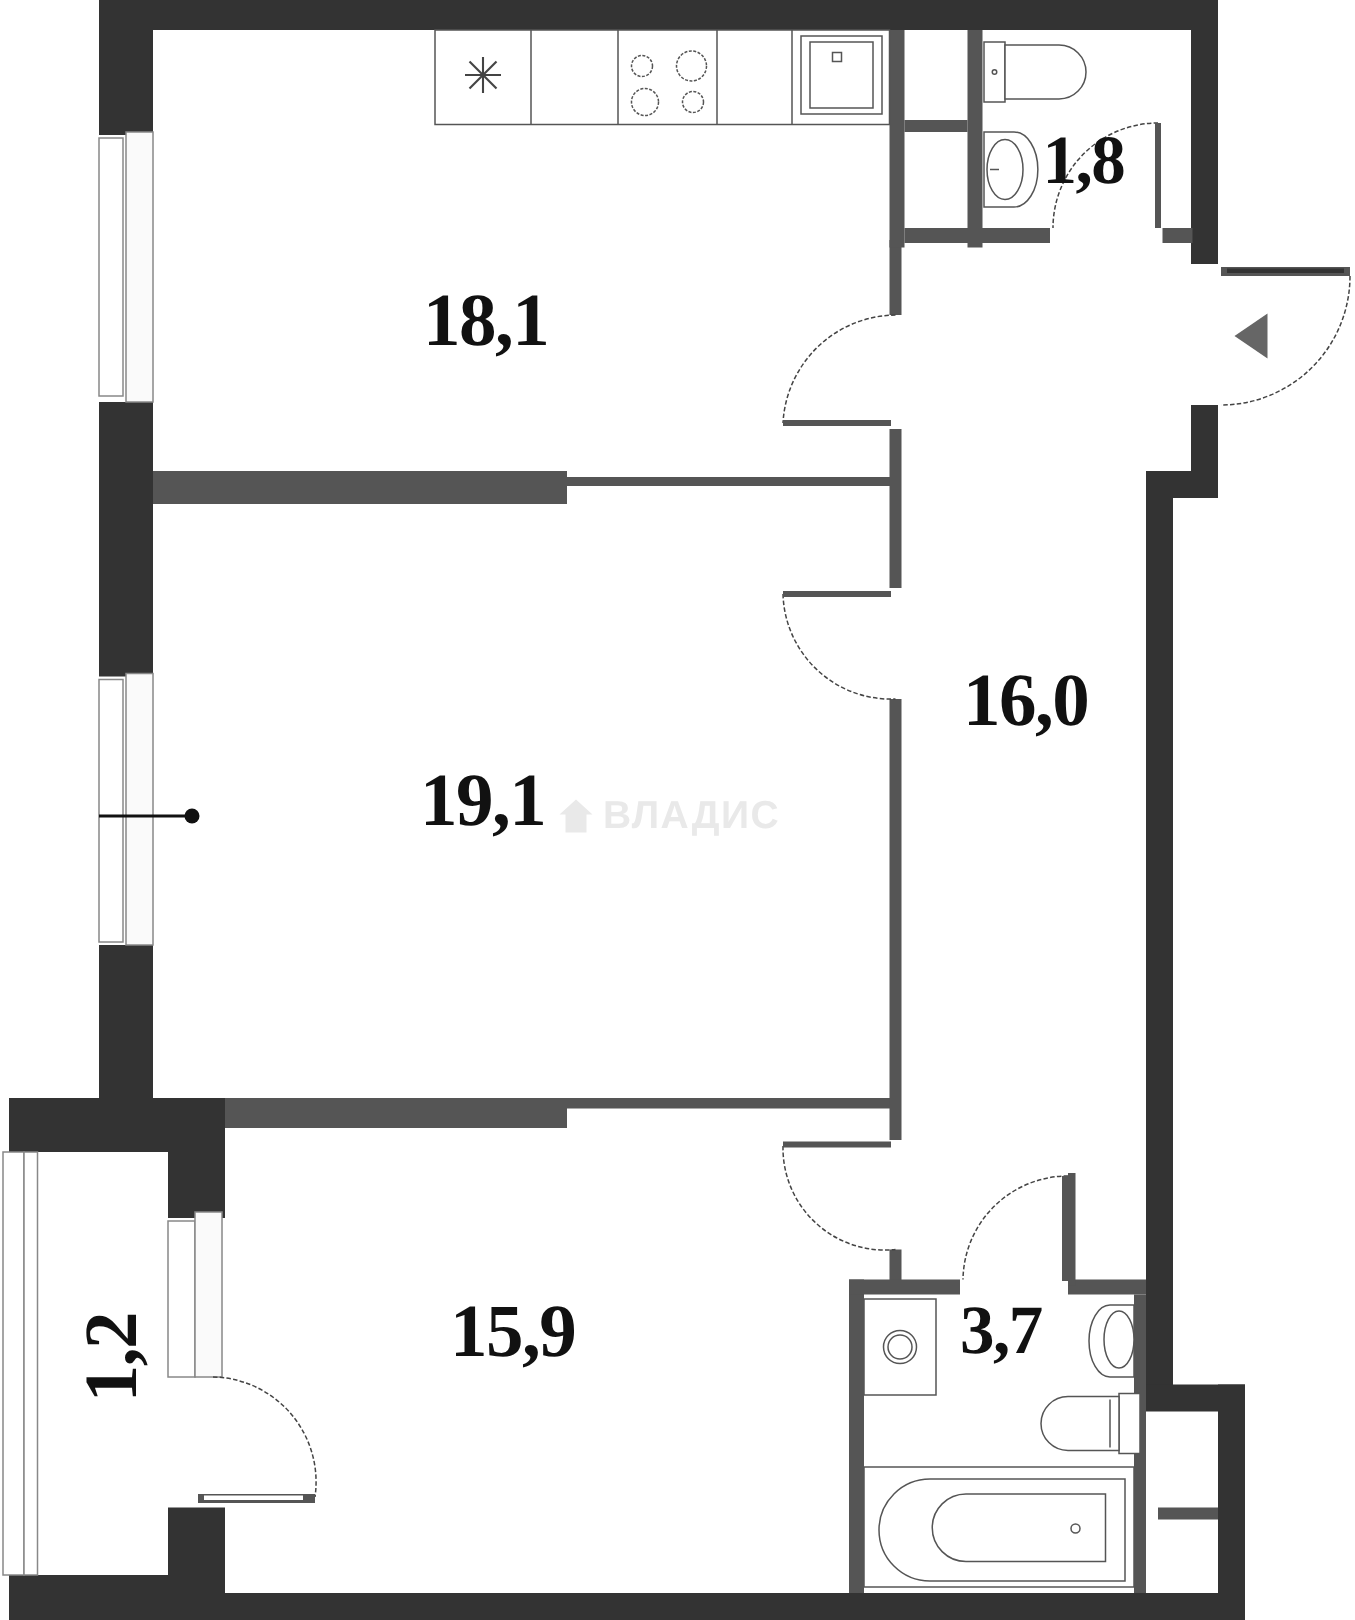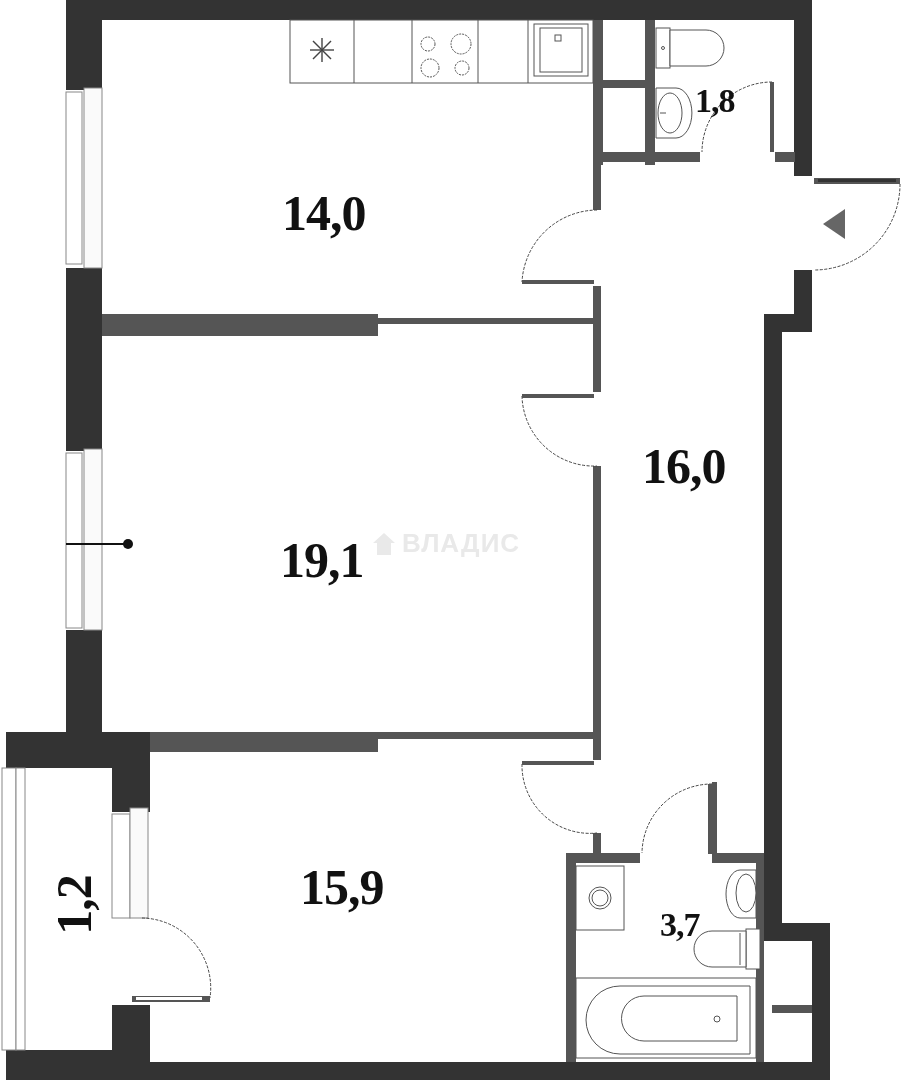--- a/index.html
+++ b/index.html
@@ -1,19 +1,19 @@
 <!DOCTYPE html>
 <html><head>
 <meta charset="utf-8">
 <style>
   html, body { margin:0; padding:0; background:#ffffff; }
   body { width:903px; height:1080px; position:relative; overflow:hidden; font-family:"Liberation Serif", serif; }
   #plan { position:absolute; left:0; top:0; width:903px; height:1080px; }
   .label { position:absolute; font-family:"Liberation Serif", serif; font-weight:bold; color:#111; font-size:50px; line-height:1; letter-spacing:-1px; }
-  .label.small { font-size:34px; }
+  .label.small { font-size:46px; }
   .watermark { position:absolute; left:372px; top:528px; color:#e9e9e9; font-family:"Liberation Sans", sans-serif; font-weight:bold; font-size:26px; letter-spacing:1px; display:flex; align-items:center; gap:6px; }
   .wm-icon { width:24px; height:26px; }
 </style>
 </head>
 <body>
 
 <svg id="plan" viewBox="0 0 903 1080" xmlns="http://www.w3.org/2000/svg">
 
   <g fill="#333333">
 
@@ -163,26 +163,26 @@
     <path d="M737 996 L644 996 A22 22 0 0 0 644 1041 L737 1041 Z"></path>
     <circle cx="717" cy="1019" r="3"></circle>
   </g>
 
   <g>
     <line x1="66" y1="544" x2="128" y2="544" stroke="#111" stroke-width="2"></line>
     <circle cx="128" cy="544" r="5" fill="#111"></circle>
   </g>
 </svg>
 
-<div class="label" style="left:282px; top:188px;">14,0</div>
+<div class="label" style="left:282px; top:188px;">18,1</div>
 <div class="label small" style="left:695px; top:84px;">1,8</div>
-<div class="label" style="left:280px; top:508px;margin-top:27px;">19,1</div>
+<div class="label" style="left:280px; top:508px;">19,1</div>
 <div class="label" style="left:642px; top:441px;">16,0</div>
 <div class="label" style="left:300px; top:862px;">15,9</div>
 <div class="label" style="left:44px; top:880px; transform:rotate(-90deg); transform-origin:center;">1,2</div>
-<div class="label small" style="left:660px; top:864px;margin-top:44px;">3,7</div>
+<div class="label small" style="left:640px; top:864px;">3,7</div>
 
 <div class="watermark">
   <svg class="wm-icon" viewBox="0 0 24 26">
       <path d="M12 2 L23 12 L19 12 L19 24 L5 24 L5 12 L1 12 Z" fill="#e9e9e9"></path>
     </svg>
   <span>ВЛАДИС</span>
 </div>
 
 </body></html>

